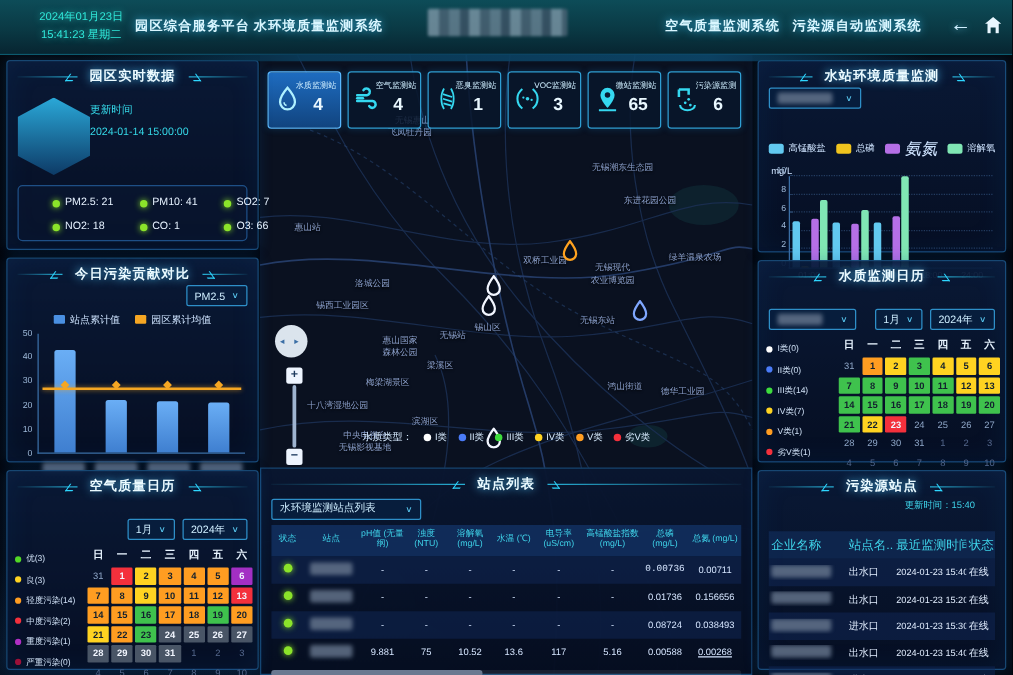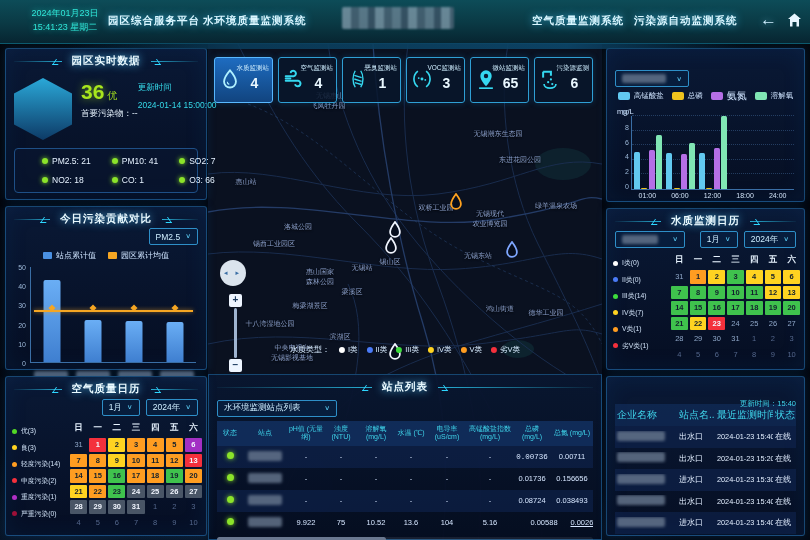--- a/index.html
+++ b/index.html
@@ -54,39 +54,39 @@
        display:flex;align-items:center;justify-content:center;color:#eaf8ff;font-weight:bold;font-size:13px;letter-spacing:.5px;}
   .rt-mid{flex:1;padding-left:9px;padding-top:2px;}
   .aqi-val{color:#a8e61e;font-size:21px;font-weight:bold;line-height:24px;text-shadow:0 0 8px rgba(168,230,30,.6);}
   .aqi-grade{color:#a8e61e;font-size:10px;margin-left:3px;}
   .primary{color:#e8f4ff;font-size:8.5px;margin-top:4px;white-space:nowrap;}
   .rt-right{width:78px;flex:none;padding-top:4px;}
   .upd-l{color:#35d8e8;font-size:8.5px;margin-bottom:6px;}
   .upd-t{color:#35d8e8;font-size:8.5px;white-space:nowrap;}
   .chips{margin:8px 8px 0 8px;border:1px solid #1e4f86;border-radius:4px;padding:7px 6px;
          display:grid;grid-template-columns:1fr 1fr 1fr;row-gap:9px;background:rgba(10,24,52,.5);}
-  .chip{display:flex;align-items:center;gap:4px;color:#e6f2ff;font-size:8.5px;white-space:nowrap;padding-left:21px;}
+  .chip{display:flex;align-items:flex-end;gap:4px;color:#e6f2ff;font-size:8.5px;white-space:nowrap;padding-left:21px;}
   
   .c-sel{position:absolute;right:8px;top:21px;}
   .c-legend{display:flex;justify-content:center;gap:12px;margin-top:22px;}
   .lg-item{display:flex;align-items:center;gap:4px;color:#cfe4ff;font-size:8px;}
   .lg-sw{width:9px;height:7px;border-radius:1px;}
   .c-chart{position:relative;margin:6px 8px 0 6px;height:96px;}
   .c-yax{position:absolute;left:0;top:0;bottom:0;width:16px;}
   .c-yax div{position:absolute;right:2px;color:#9db8d8;font-size:7px;transform:translateY(-50%);}
   .c-plot{position:absolute;left:18px;right:2px;top:0;bottom:0;border-left:1px solid #3a6ea5;border-bottom:1px solid #3a6ea5;}
   .c-slots{position:absolute;inset:0;display:flex;}
   .c-slot{flex:1;position:relative;}
   .c-bar{position:absolute;bottom:0;left:50%;transform:translateX(-50%);width:17px;border-radius:2px 2px 0 0;}
   .c-line{position:absolute;left:2%;right:2%;height:2px;background:#f5a623;box-shadow:0 0 4px rgba(245,166,35,.7);}
   .c-dot{position:absolute;width:5px;height:5px;background:#f5a623;transform:translate(-50%,-50%) rotate(45deg);}
   .c-xlab{display:flex;margin:3px 8px 0 24px;}
   .c-xlab div{flex:1;text-align:center;}
   
-  .cal-selects{display:flex;justify-content:flex-end;gap:6px;margin:1px 8px 0 8px;align-items:center;}
+  .cal-selects{display:flex;justify-content:flex-end;gap:6px;margin:17px 8px 0 8px;align-items:center;}
   .cal-body{display:flex;margin:4px 4px 0 6px;}
   .cal-legend{width:58px;flex:none;display:flex;flex-direction:column;gap:6.5px;padding-top:6px;}
   .cal-lg{display:flex;align-items:center;gap:4px;color:#cfe0f5;font-size:6.8px;white-space:nowrap;}
   .cal-lg .dot{width:5px;height:5px;flex:none;}
   .cal-grid{flex:1;display:grid;grid-template-columns:repeat(7,1fr);gap:2px;}
   .cal-hd{color:#e8f4ff;font-size:8.5px;text-align:center;font-weight:bold;padding:2px 0;}
   .cal-c{height:13.5px;border-radius:1px;display:flex;align-items:center;justify-content:center;
          font-size:7.5px;color:#8fa7c8;}
   
   .map{position:absolute;left:208px;top:44px;width:394px;height:496px;background:#0a1120;overflow:hidden;z-index:5;}
@@ -133,21 +133,21 @@
   .w-chart{position:relative;margin:0 8px 0 8px;height:74px;}
   .w-yax div{position:absolute;right:calc(100% - 14px);color:#9db8d8;font-size:7px;transform:translateY(-50%);}
   .w-plot{position:absolute;left:16px;right:2px;top:0;bottom:0;border-left:1px solid #3a6ea5;border-bottom:1px solid #3a6ea5;}
   .w-grid{position:absolute;left:0;right:0;border-top:1px dotted rgba(90,140,200,.35);}
   .w-slots{position:absolute;inset:0;display:flex;}
   .w-slot{flex:1;position:relative;display:flex;align-items:flex-end;justify-content:center;gap:1.5px;}
   .w-bar{width:6px;border-radius:1.5px 1.5px 0 0;}
   .w-xlab{display:flex;margin:2px 10px 0 24px;}
   .w-xlab div{flex:1;text-align:center;color:#cfe0f5;font-size:7px;}
   
-  .ps-upd{position:absolute;right:8px;top:22px;color:#3fd4ea;font-size:7.5px;}
+  .ps-upd{position:absolute;right:24px;top:22px;color:#3fd4ea;font-size:7.5px;}
   .ps-tbl{margin:14px 8px 0 8px;}
   .ps-hrow{display:flex;color:#3fd4ea;font-size:10px;padding:4px 0;background:rgba(18,48,96,.6);margin-top:27px;}
   .ps-row{display:flex;align-items:center;height:21.5px;color:#e2eeff;font-size:8px;cursor:pointer;}
   .ps-row:nth-child(odd){background:rgba(16,38,84,.55);}
   .ps-c{flex:none;text-align:left;padding-left:2px;white-space:nowrap;overflow:hidden;}
 </style>
 </head>
 <body>
 
 <div class="app">
@@ -385,27 +385,27 @@
                 <div class="st-c" style="width: 38px;">-</div>
                 <div class="st-c" style="width: 32px;">-</div>
                 <div class="st-c" style="width: 40px;">-</div>
                 <div class="st-c" style="width: 46px;">-</div>
                 <div class="st-c" style="width: 38px;">0.08724</div>
                 <div class="st-c" style="width: 42px;">0.038493</div>
               </div>
               <div class="st-row">
                 <div class="st-c" style="width: 26px;"><span class="dot dot-on"></span></div>
                 <div class="st-c" style="width: 44px;"><span class="blur" style="width:34px;height:10px;"></span></div>
-                <div class="st-c" style="width: 38px;">9.922</div>
+                <div class="st-c" style="width: 38px;">9.881</div>
                 <div class="st-c" style="width: 32px;">75</div>
                 <div class="st-c" style="width: 38px;">10.52</div>
                 <div class="st-c" style="width: 32px;">13.6</div>
-                <div class="st-c" style="width: 40px;">104</div>
+                <div class="st-c" style="width: 40px;">117</div>
                 <div class="st-c" style="width: 46px;">5.16</div>
-                <div class="st-c" style="width: 38px; margin-left: 12px;">0.00588</div>
+                <div class="st-c" style="width: 38px;">0.00588</div>
                 <div class="st-c" style="width: 42px; text-decoration: underline;">0.00268</div>
               </div>
             </div>
       </div>
         </div>
       <div class="hscroll">
           <div class="hthumb"></div>
         </div>
     </div>
   </div>
@@ -433,24 +433,20 @@
   <div class="panel" style="left:5px;top:48px;width:202px;height:152px;">
     <div class="p-title">
         <div class="ln"></div>
       <div class="tx">园区实时数据</div>
       <div class="ln r"></div>
       </div>
     <div class="rt-row">
       <div class="hexwrap">
           <div class="hex"></div>
         </div>
-      <div class="rt-mid">
-        <span class="aqi-val">36</span><span class="aqi-grade">优</span>
-        <div class="primary"><span>首要污染物：</span><span>--</span></div>
-      </div>
       <div class="rt-right">
         <div class="upd-l">更新时间</div>
         <div class="upd-t">2024-01-14 15:00:00</div>
       </div>
     </div>
     <div class="chips" id="pollutant-chips">
         <div class="chip">
           <span class="dot dot-on" style="width: 6px; height: 6px;"></span>
           <span>PM2.5:  21</span>
         </div>
@@ -629,36 +625,41 @@
           <div class="cal-c" style="color: rgb(84, 103, 140);">6</div>
           <div class="cal-c" style="color: rgb(84, 103, 140);">7</div>
           <div class="cal-c" style="color: rgb(84, 103, 140);">8</div>
           <div class="cal-c" style="color: rgb(84, 103, 140);">9</div>
           <div class="cal-c" style="color: rgb(84, 103, 140);">10</div>
         </div>
     </div>
   </div>
 
   <div class="panel" style="left:606px;top:48px;width:199px;height:154px;">
+    <div class="p-title">
+        <div class="ln"></div>
+      <div class="tx">水站环境质量监测</div>
+      <div class="ln r"></div>
+      </div>
     <div class="w-sel select" style="width:74px;justify-content:space-between;">
       <span class="blur" style="width:44px;height:9px;"></span>
         <span class="caret">∨</span>
       </div>
     <div class="w-legend" id="w-legend">
         <div class="lg-item">
           <span class="lg-sw" style="background: rgb(98, 201, 240); width: 12px; height: 8px; border-radius: 2px;"></span>
           <span style="font-size: 7.5px;">高锰酸盐</span>
         </div>
         <div class="lg-item">
           <span class="lg-sw" style="background: rgb(240, 196, 30); width: 12px; height: 8px; border-radius: 2px;"></span>
           <span style="font-size: 7.5px;">总磷</span>
         </div>
         <div class="lg-item">
           <span class="lg-sw" style="background: rgb(181, 111, 230); width: 12px; height: 8px; border-radius: 2px;"></span>
-          <span style="font-size: 10px;">氨氮</span>
+          <span style="font-size: 13px; font-style: italic;">氨氮</span>
         </div>
         <div class="lg-item">
           <span class="lg-sw" style="background: rgb(128, 230, 180); width: 12px; height: 8px; border-radius: 2px;"></span>
           <span style="font-size: 7.5px;">溶解氧</span>
         </div>
       </div>
     <div class="w-unit">mg/L</div>
     <div class="w-chart">
       <div class="w-yax" id="w-yax">
           <div style="position: absolute; bottom: calc(-3px);">0</div>
@@ -806,20 +807,25 @@
           <div class="cal-c" style="color: rgb(84, 103, 140);">6</div>
           <div class="cal-c" style="color: rgb(84, 103, 140);">7</div>
           <div class="cal-c" style="color: rgb(84, 103, 140);">8</div>
           <div class="cal-c" style="color: rgb(84, 103, 140);">9</div>
           <div class="cal-c" style="color: rgb(84, 103, 140);">10</div>
         </div>
     </div>
   </div>
 
   <div class="panel" style="left:606px;top:376px;width:199px;height:160px;">
+    <div class="p-title">
+        <div class="ln"></div>
+      <div class="tx">污染源站点</div>
+      <div class="ln r"></div>
+      </div>
     <div class="ps-upd"><span>更新时间：</span><span>15:40</span></div>
     <div class="ps-tbl">
       <div class="ps-hrow" id="ps-head">
           <div class="ps-c" style="width: 62px;">企业名称</div>
           <div class="ps-c" style="width: 38px;">站点名..</div>
           <div class="ps-c" style="width: 58px;">最近监测时间</div>
           <div class="ps-c" style="width: 25px;">状态</div>
         </div>
       <div id="ps-rows">
           <div class="ps-row">

